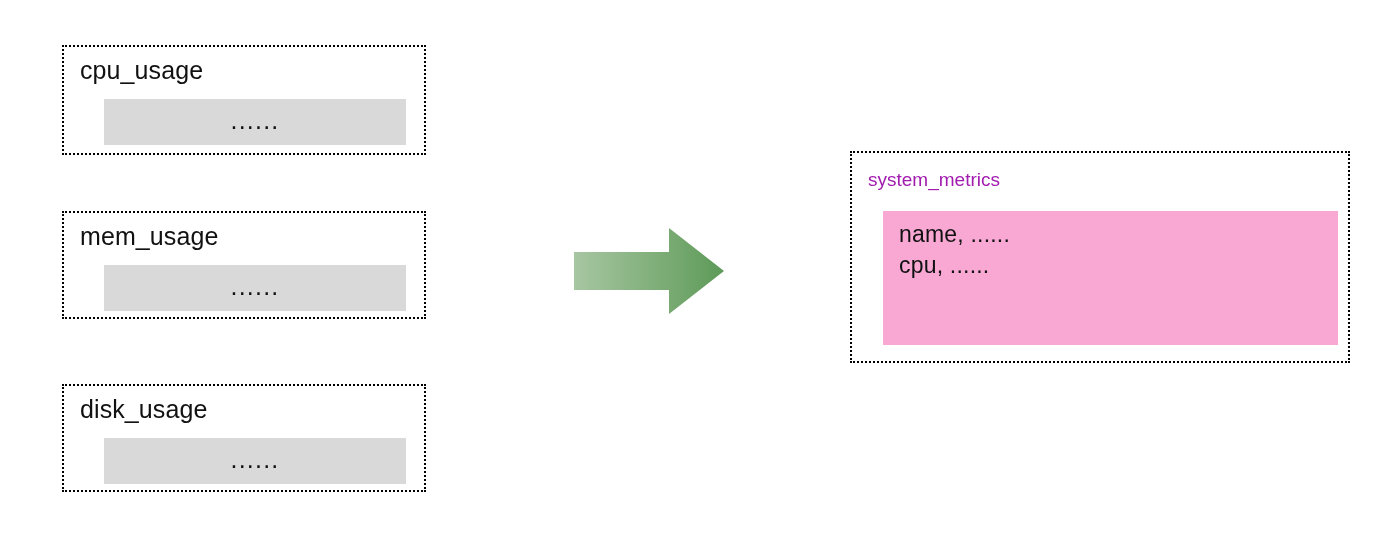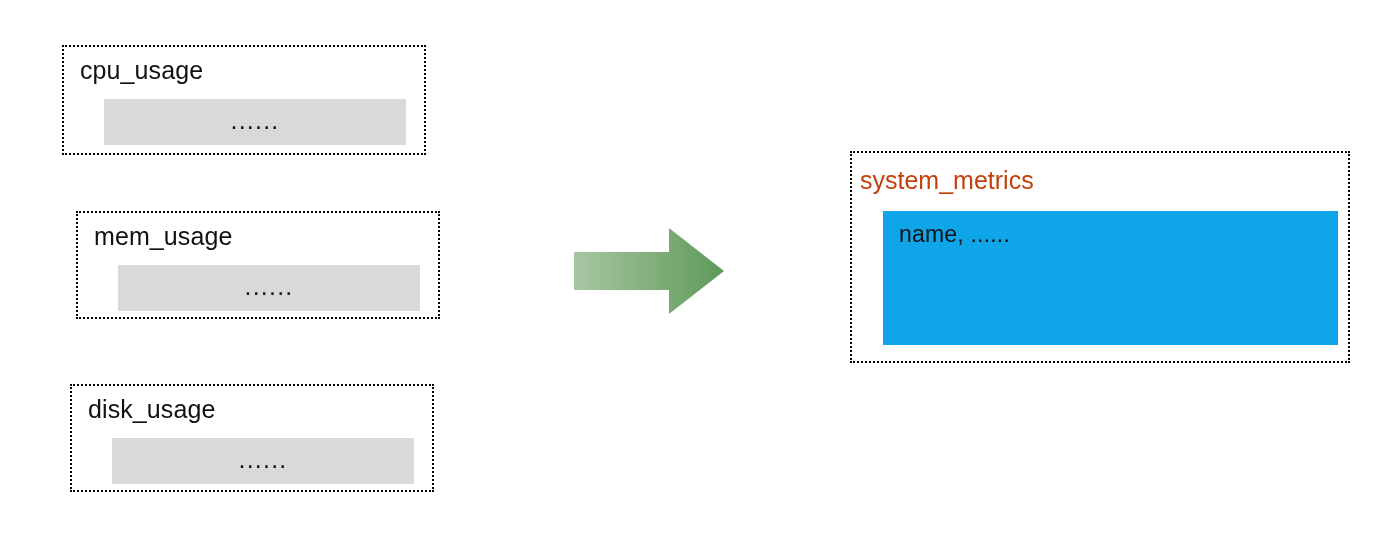--- a/index.html
+++ b/index.html
@@ -50,22 +50,22 @@
   }
   .dots {
     font-size: 25px;
     line-height: 26px;
     letter-spacing: 1.2px;
     color: #111111;
     transform: translateY(-2px);
   }
 
   .box-cpu  { left: 62px;  top: 45px;  width: 364px; height: 110px; text-align: right; }
-  .box-mem  { left: 76px;  top: 211px; width: 364px; height: 108px; }
-  .box-disk { left: 70px;  top: 384px; width: 364px; height: 108px; }
+  .box-mem  { left: 62px;  top: 211px; width: 364px; height: 108px; }
+  .box-disk { left: 62px;  top: 384px; width: 364px; height: 108px; }
 
   
   .arrow-wrap {
     position: absolute;
     left: 572px;
     top: 226px;
     width: 154px;
     height: 90px;
   }
   .arrow-wrap svg { display: block; width: 100%; height: 100%; }
@@ -76,34 +76,34 @@
     left: 850px;
     top: 151px;
     width: 500px;
     height: 212px;
     box-sizing: border-box;
     border: 2px dotted #000000;
     background: #ffffff;
   }
   .dst-title {
     position: absolute;
-    left: 8px;
+    left: 16px;
     top: 12px;
-    font-size: 25px;
+    font-size: 19px;
     line-height: 30px;
     white-space: nowrap;
-    color: #c2410c;
+    color: #a21caf;
   }
   .dst-body {
     position: absolute;
     left: 31px;
     top: 58px;
     width: 455px;
     height: 134px;
-    background: #0ea5e9;
+    background: #f9a8d4;
     padding: 8px 0 4px 16px;
     box-sizing: border-box;
   }
   .dst-line {
     font-size: 23px;
     line-height: 31px;
     letter-spacing: 0.2px;
     white-space: nowrap;
     color: #111111;
   }
@@ -144,16 +144,17 @@
         </linearGradient>
       </defs>
       <polygon points="2,26 97,26 97,2 152,45 97,88 97,64 2,64" fill="url(#arrowGrad)"></polygon>
     </svg>
   </div>
 
   <div class="dst-box">
     <div class="dst-title">system_metrics</div>
     <div class="dst-body">
       <div class="dst-line">name, ......</div>
+      <div class="dst-line">cpu, ......</div>
     </div>
   </div>
 
 </div>
 
 </body></html>

